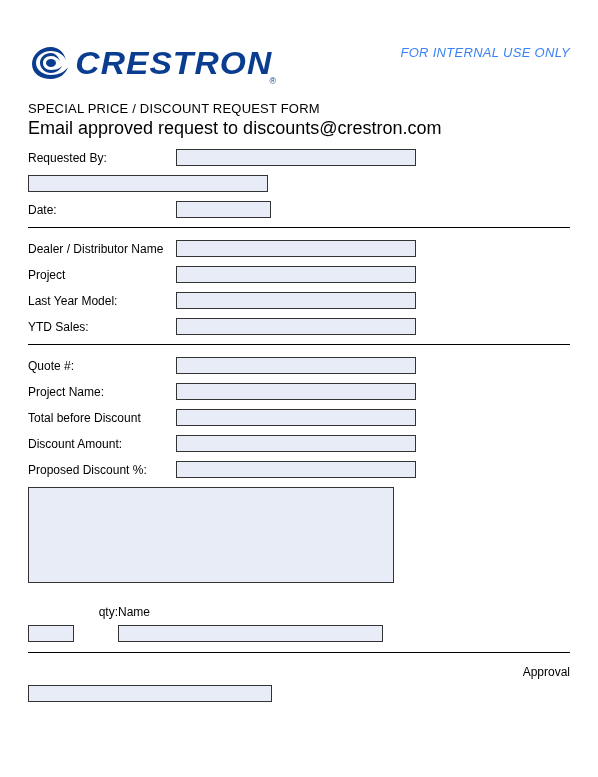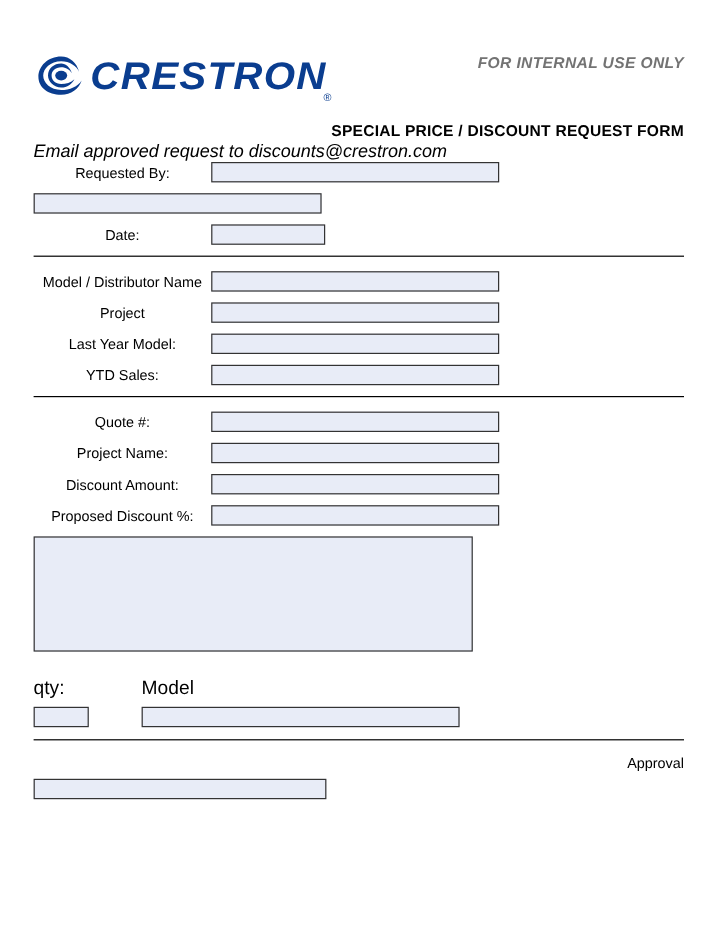--- a/index.html
+++ b/index.html
@@ -39,43 +39,41 @@
     font-size: 9px;
     color: #0a3d8f;
     vertical-align: top;
     font-style: normal;
     position: relative;
     top: 18px;
     left: -4px;
   }
   .internal {
     font-size: 13px;
-    font-weight: bold;
+    font-weight: normal;
     font-style: italic;
-    color: #737373;
+    color: #3b82f6;
     letter-spacing: 0.3px;
     margin-top: 2px;
   }
   .title {
     font-size: 13px;
-    font-weight: bold;
+    font-weight: normal;
     letter-spacing: 0.2px;
-    text-align: right;
   }
   .subtitle {
-    font-size: 15px;
-    font-style: italic;
+    font-size: 18px;
     margin-top: 2px;
+    margin-bottom: 10px;
   }
   .row {
     display: flex;
     align-items: flex-start;
     margin-bottom: 9px;
     font-size: 12px;
-    text-align: center;
   }
   .label {
     width: 148px;
     flex-shrink: 0;
     padding-top: 2px;
   }
   .input {
     background: #e8ecf7;
     border: 1px solid #333;
     height: 17px;
@@ -88,23 +86,24 @@
     width: 366px;
     height: 96px;
   }
   hr {
     border: none;
     border-top: 1px solid #000;
     margin: 8px 0 12px 0;
   }
   .qty-model-row {
     display: flex;
-    font-size: 16px;
+    font-size: 12px;
     margin-top: 22px;
     margin-bottom: 6px;
+    text-align: right;
   }
   .qty-col {
     width: 90px;
   }
   .qty-model-inputs {
     display: flex;
     margin-bottom: 10px;
   }
   .input-qty {
     background: #e8ecf7;
@@ -163,21 +162,21 @@
     <div class="input input-wide"></div>
   </div>
   <div class="row">
     <div class="label">Date:</div>
     <div class="input input-date"></div>
   </div>
 
   <hr>
 
   <div class="row">
-    <div class="label">Model / Distributor Name</div>
+    <div class="label">Dealer / Distributor Name</div>
     <div class="input input-wide"></div>
   </div>
   <div class="row">
     <div class="label">Project</div>
     <div class="input input-wide"></div>
   </div>
   <div class="row">
     <div class="label">Last Year Model:</div>
     <div class="input input-wide"></div>
   </div>
@@ -187,37 +186,41 @@
   </div>
 
   <hr>
 
   <div class="row">
     <div class="label">Quote #:</div>
     <div class="input input-wide"></div>
   </div>
   <div class="row">
     <div class="label">Project Name:</div>
+    <div class="input input-wide"></div>
+  </div>
+  <div class="row">
+    <div class="label">Total before Discount</div>
     <div class="input input-wide"></div>
   </div>
   <div class="row">
     <div class="label">Discount Amount:</div>
     <div class="input input-wide"></div>
   </div>
   <div class="row">
     <div class="label">Proposed Discount %:</div>
     <div class="input input-wide"></div>
   </div>
   <div class="row">
     <div class="textarea"></div>
   </div>
 
   <div class="qty-model-row">
     <div class="qty-col">qty:</div>
-    <div>Model</div>
+    <div>Name</div>
   </div>
   <div class="qty-model-inputs">
     <div class="input-qty"></div>
     <div class="input-model"></div>
   </div>
 
   <hr>
 
   <div class="approval-label">Approval</div>
   <div class="input-approval"></div>

